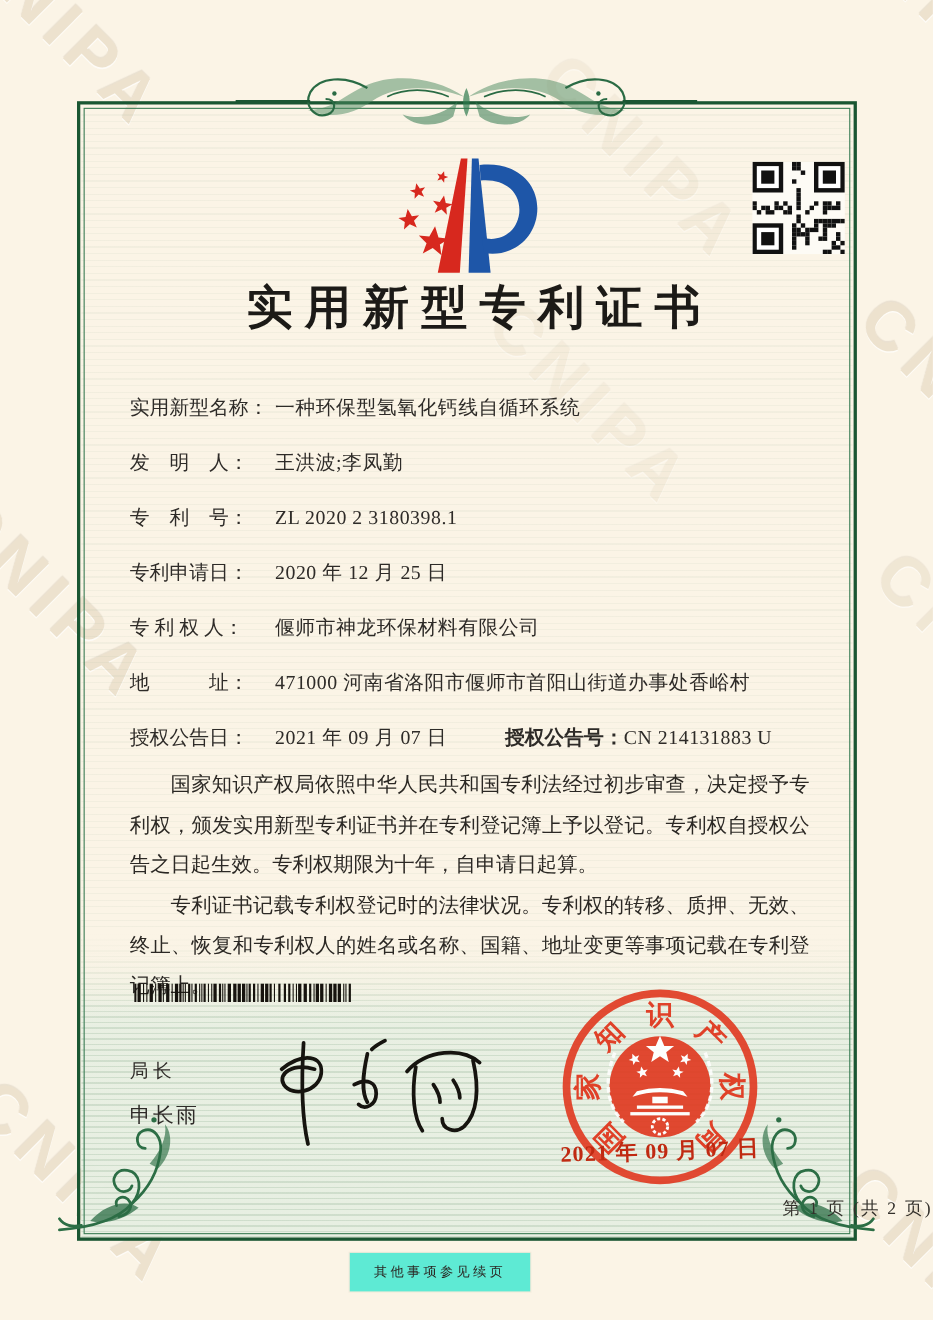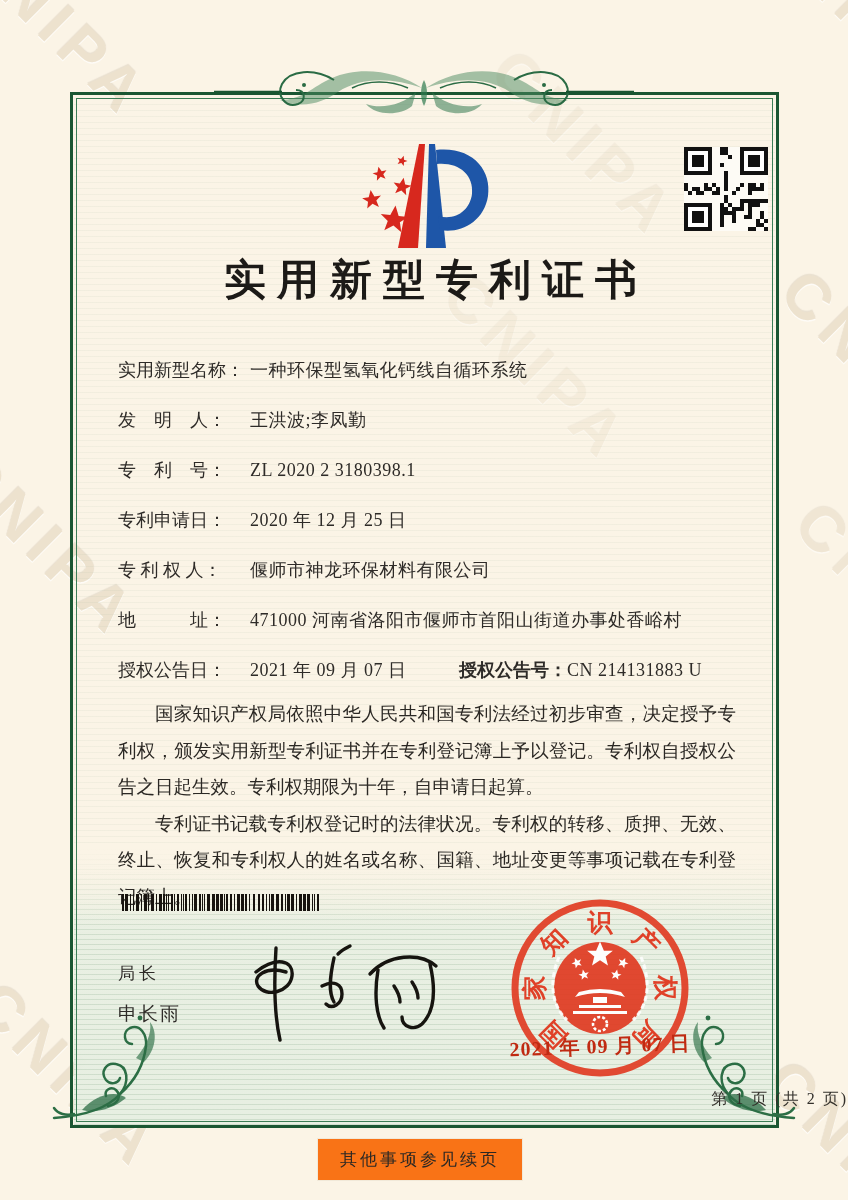--- a/index.html
+++ b/index.html
@@ -85,21 +85,21 @@
     text-align:center; font-size:20px; font-weight:bold; letter-spacing:1px;
     color:#c02a12; transform:rotate(-2deg);
   }
 
   #page-num {
     position:absolute; left:0; width:848px; top:1089px; z-index:4;
     text-align:right; font-size:16px; letter-spacing:2px; color:#33302b;
   }
   #note-box {
     position:absolute; left:318px; top:1139px; z-index:4;
-    background:#f97316; padding:9px 22px; font-size:17px; letter-spacing:3px;
+    background:#5eead4; padding:9px 22px; font-size:12px; letter-spacing:3px;
     color:#2b2824; box-shadow:0 0 0 1px rgba(240,232,215,.9);
   }
 </style>
 </head>
 <body>
 
 <div id="page">
 
   <span class="wm" style="left:-60px;top:-12px">CNIPA</span>
   <span class="wm" style="left:468px;top:108px;opacity:.38">CNIPA</span>

